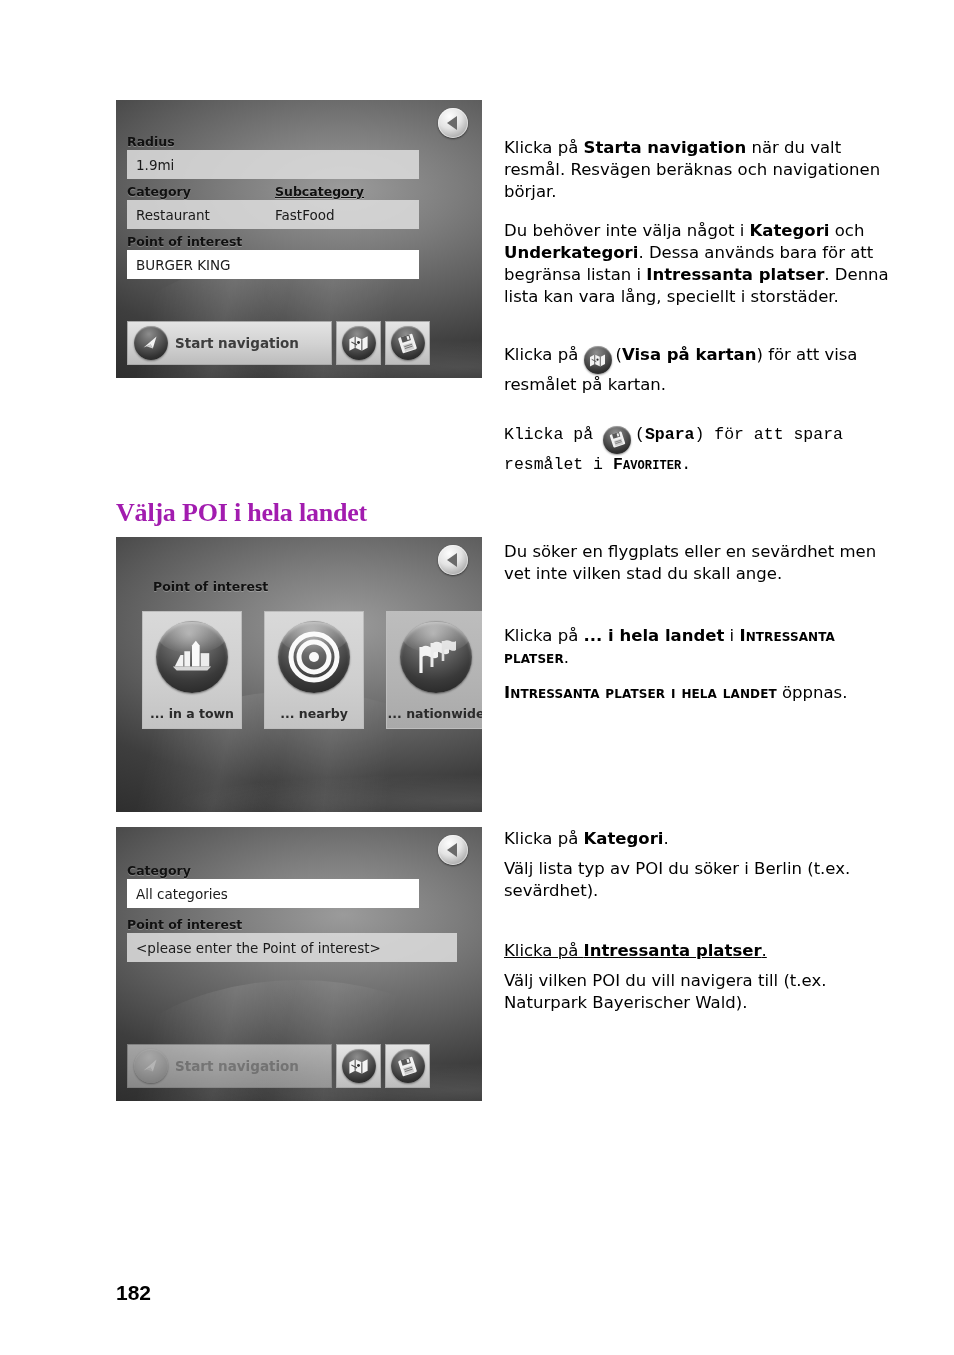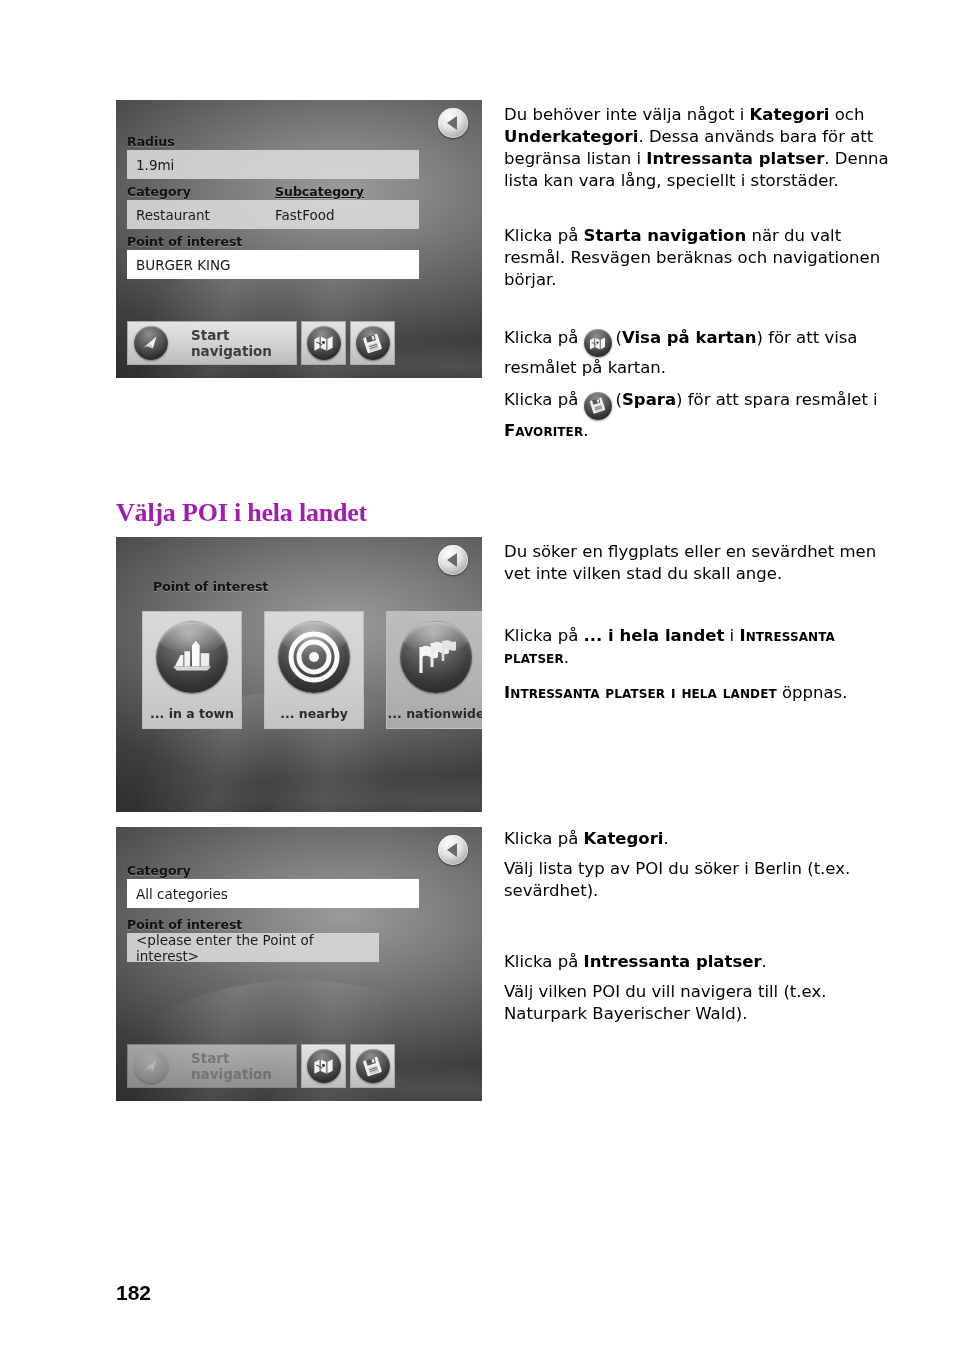--- a/index.html
+++ b/index.html
@@ -141,21 +141,21 @@
 
   
   .actionbar { position: absolute; display: flex; gap: 4px; }
   .act {
     background: linear-gradient(180deg, #e4e4e4 0%, #d2d2d2 52%, #bdbdbd 100%);
     border: 1px solid #a9a9a9;
     box-sizing: border-box;
     display: flex; align-items: center;
     position: relative;
   }
-  .act.wide { width: 170px; gap: 16px; }
+  .act.wide { width: 205px; }
   .act.sq   { width: 45px; justify-content: center; }
   .act .lbl {
     font-weight: bold;
     font-size: 13.5px;
     color: #3d3d3d;
     margin-left: 7px;
   }
   .act.dim { opacity: .62; }
   .act.dim .lbl { color: #8e8e8e; }
 
@@ -276,34 +276,34 @@
               </g>
             </svg>
           </span>
         </div>
       </div>
 
     </div>
   </div>
 
   <div class="copy" style="top:104px;">
+    <p style="margin-top:33px;"><span>Klicka på </span><b>Starta navigation</b><span> när du valt resmål. Resvägen beräknas och navigationen börjar.</span></p>
+
     <p><span>Du behöver inte välja något i </span><b>Kategori</b><span> och </span><b>Underkategori</b><span>. Dessa används bara för att begränsa listan i </span><b>Intressanta platser</b><span>. Denna lista kan vara lång, speciellt i storstäder.</span></p>
-
-    <p style="margin-top:33px;"><span>Klicka på </span><b>Starta navigation</b><span> när du valt resmål. Resvägen beräknas och navigationen börjar.</span></p>
 
     <p style="margin-top:36px;"><span>Klicka på </span><span class="glyph" style="display:inline-flex;vertical-align:-10px;margin:0 4px 0 0;width:28px;height:28px;">
           <svg width="19" height="19" viewBox="0 0 24 24" aria-hidden="true">
             <path d="M2.5 7.5 L8.5 4.5 L15.5 7.5 L21.5 4.5 L21.5 16.5 L15.5 19.5 L8.5 16.5 L2.5 19.5 Z" fill="#f3f3f3"></path>
             <path d="M8.5 4.5 L8.5 16.5 M15.5 7.5 L15.5 19.5" stroke="#4a4a4a" stroke-width="1.1" fill="none"></path>
             <path d="M4.6 10.5 L10.5 13.5" stroke="#4a4a4a" stroke-width="1.1" fill="none"></path>
             <circle cx="12" cy="11" r="1.4" fill="#2f2f2f"></circle>
           </svg>
         </span><span>(</span><b>Visa på kartan</b><span>) för att visa resmålet på kartan.</span></p>
 
-    <p style="margin-top:10px;"><span>Klicka på </span><span class="glyph" style="display:inline-flex;vertical-align:-10px;margin:0 4px 0 0;width:28px;height:28px;">
+    <p style="margin-top:28px;font-family:Liberation Mono, monospace;"><span>Klicka på </span><span class="glyph" style="display:inline-flex;vertical-align:-10px;margin:0 4px 0 0;width:28px;height:28px;">
           <svg width="19" height="19" viewBox="0 0 24 24" aria-hidden="true">
             <g transform="rotate(-18 12 12)">
               <rect x="4.2" y="3.6" width="15.6" height="16.8" rx="1.4" fill="#f1f1f1"></rect>
               <rect x="7.4" y="3.6" width="9.2" height="6" fill="#575757"></rect>
               <rect x="13.2" y="4.6" width="2.3" height="4" fill="#efefef"></rect>
               <rect x="7.0" y="12.4" width="10" height="7" fill="#cfcfcf"></rect>
               <path d="M7.8 14.2 H16.2 M7.8 16.2 H16.2" stroke="#6d6d6d" stroke-width="0.9"></path>
             </g>
           </svg>
         </span><span>(</span><b>Spara</b><span>) för att spara resmålet i </span><span class="sc">Favoriter</span><span>.</span></p>
@@ -378,21 +378,21 @@
     <div class="inner">
 
       <div class="backbtn" style="right:14px; top:8px;"></div>
 
       <div class="fieldlabel" style="left:11px; top:36px;">Category</div>
       <div class="fieldbox white" style="left:11px; top:52px; width:292px; height:29px;">
         <span>All categories</span>
       </div>
 
       <div class="fieldlabel" style="left:11px; top:90px;">Point of interest</div>
-      <div class="fieldbox grey" style="left:11px; top:106px; width:252px; height:29px;align-items:center;">
+      <div class="fieldbox grey" style="left:11px; top:106px; width:330px; height:29px;align-items:center;">
         <span>&lt;please enter the Point of interest&gt;</span>
       </div>
 
       <div class="actionbar" style="left:11px; top:217px; height:44px;">
         <div class="act wide dim" style="height:44px;">
           <span class="glyph pale">
             <svg width="22" height="22" viewBox="0 0 24 24" aria-hidden="true">
               <path d="M4 17 L18 5 L14 18 L11.5 13.5 Z" fill="#ffffff"></path>
               <path d="M14 18 L11.5 13.5 L7 15.5 Z" fill="#e4e4e4"></path>
             </svg>
@@ -423,19 +423,19 @@
           </span>
         </div>
       </div>
 
     </div>
   </div>
 
   <div class="copy" style="top:828px;">
     <p><span>Klicka på </span><b>Kategori</b><span>.</span></p>
     <p style="margin-top:8px;">Välj lista typ av POI du söker i Berlin (t.ex. sevärdhet).</p>
-    <p style="margin-top:49px;"><span>Klicka på </span><b>Intressanta platser</b><span>.</span></p>
+    <p style="margin-top:38px;text-decoration:underline;"><span>Klicka på </span><b>Intressanta platser</b><span>.</span></p>
     <p style="margin-top:8px;">Välj vilken POI du vill navigera till (t.ex. Naturpark Bayerischer Wald).</p>
   </div>
 
   <div class="folio">182</div>
 
 </div>
 
 </body></html>

